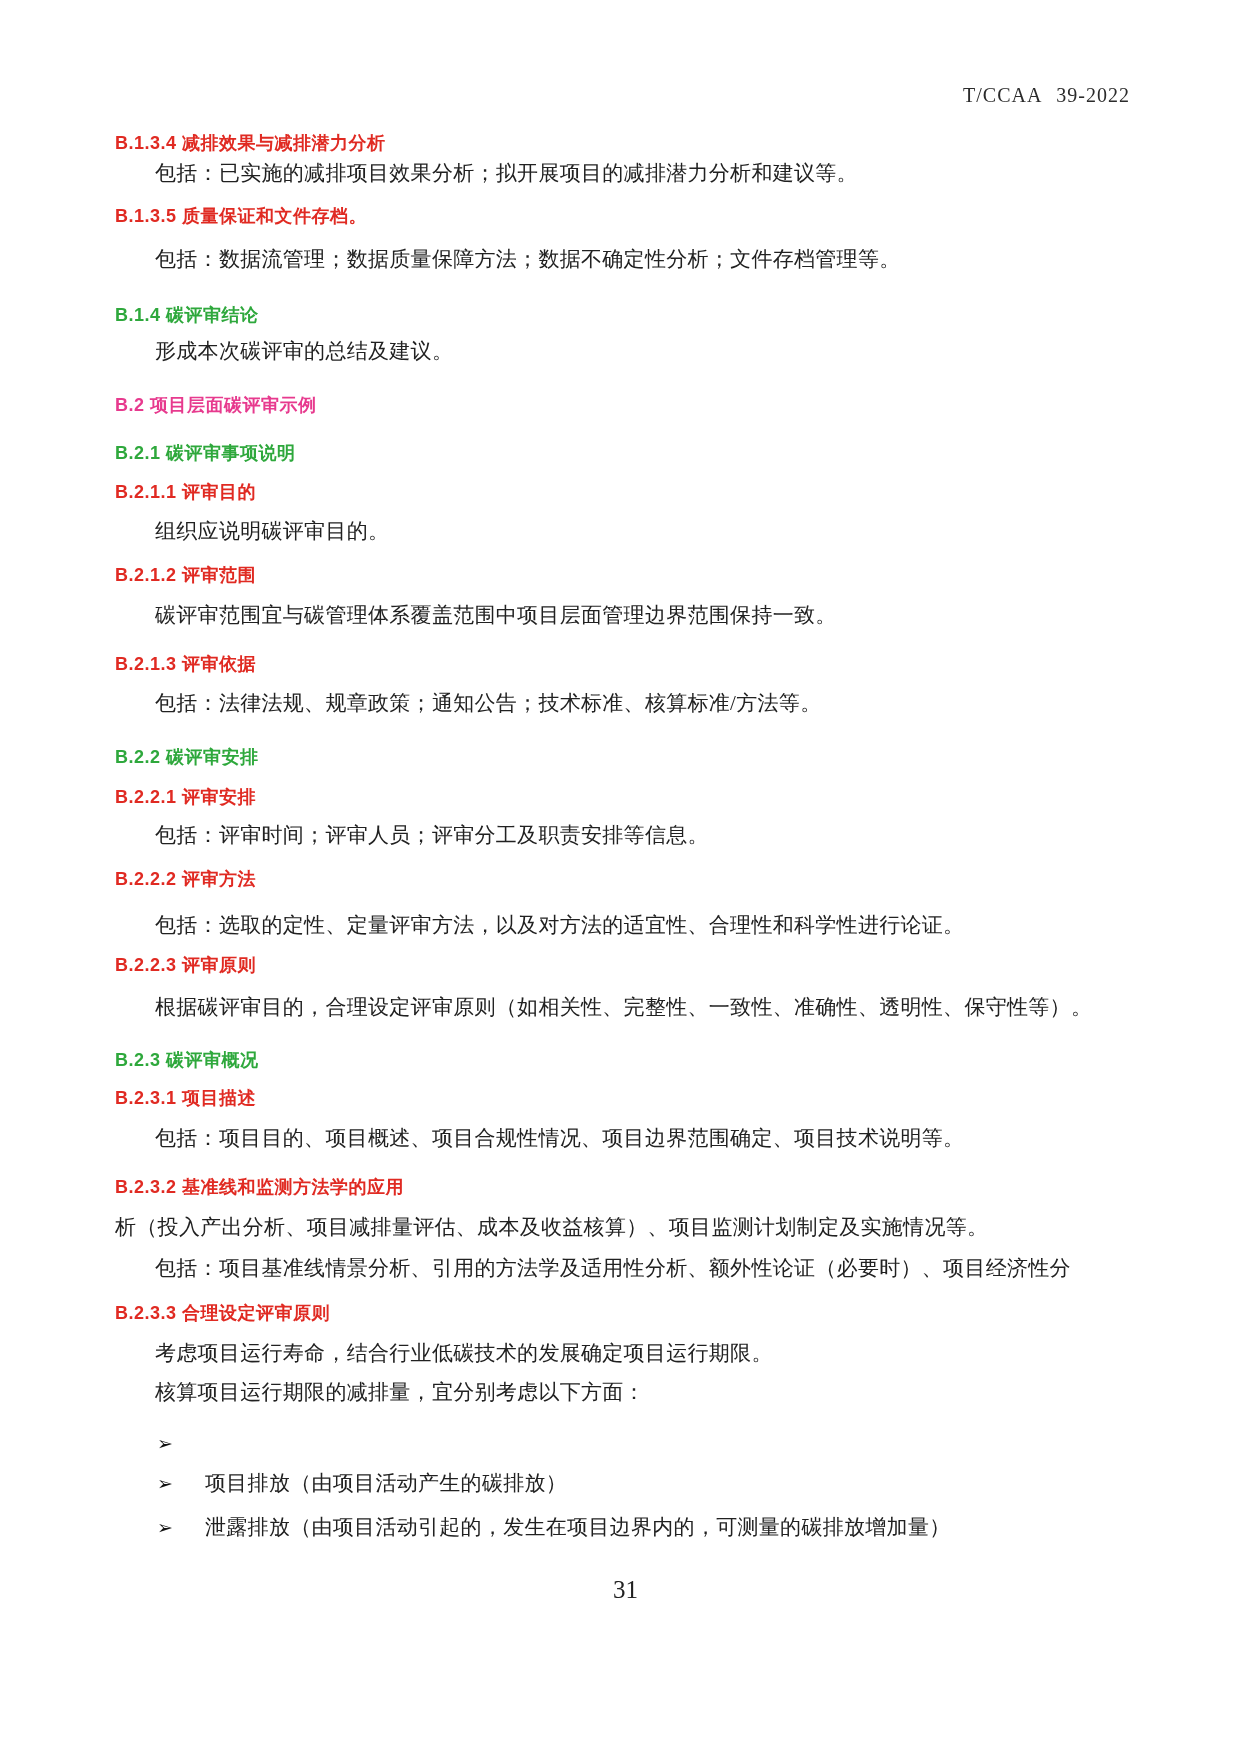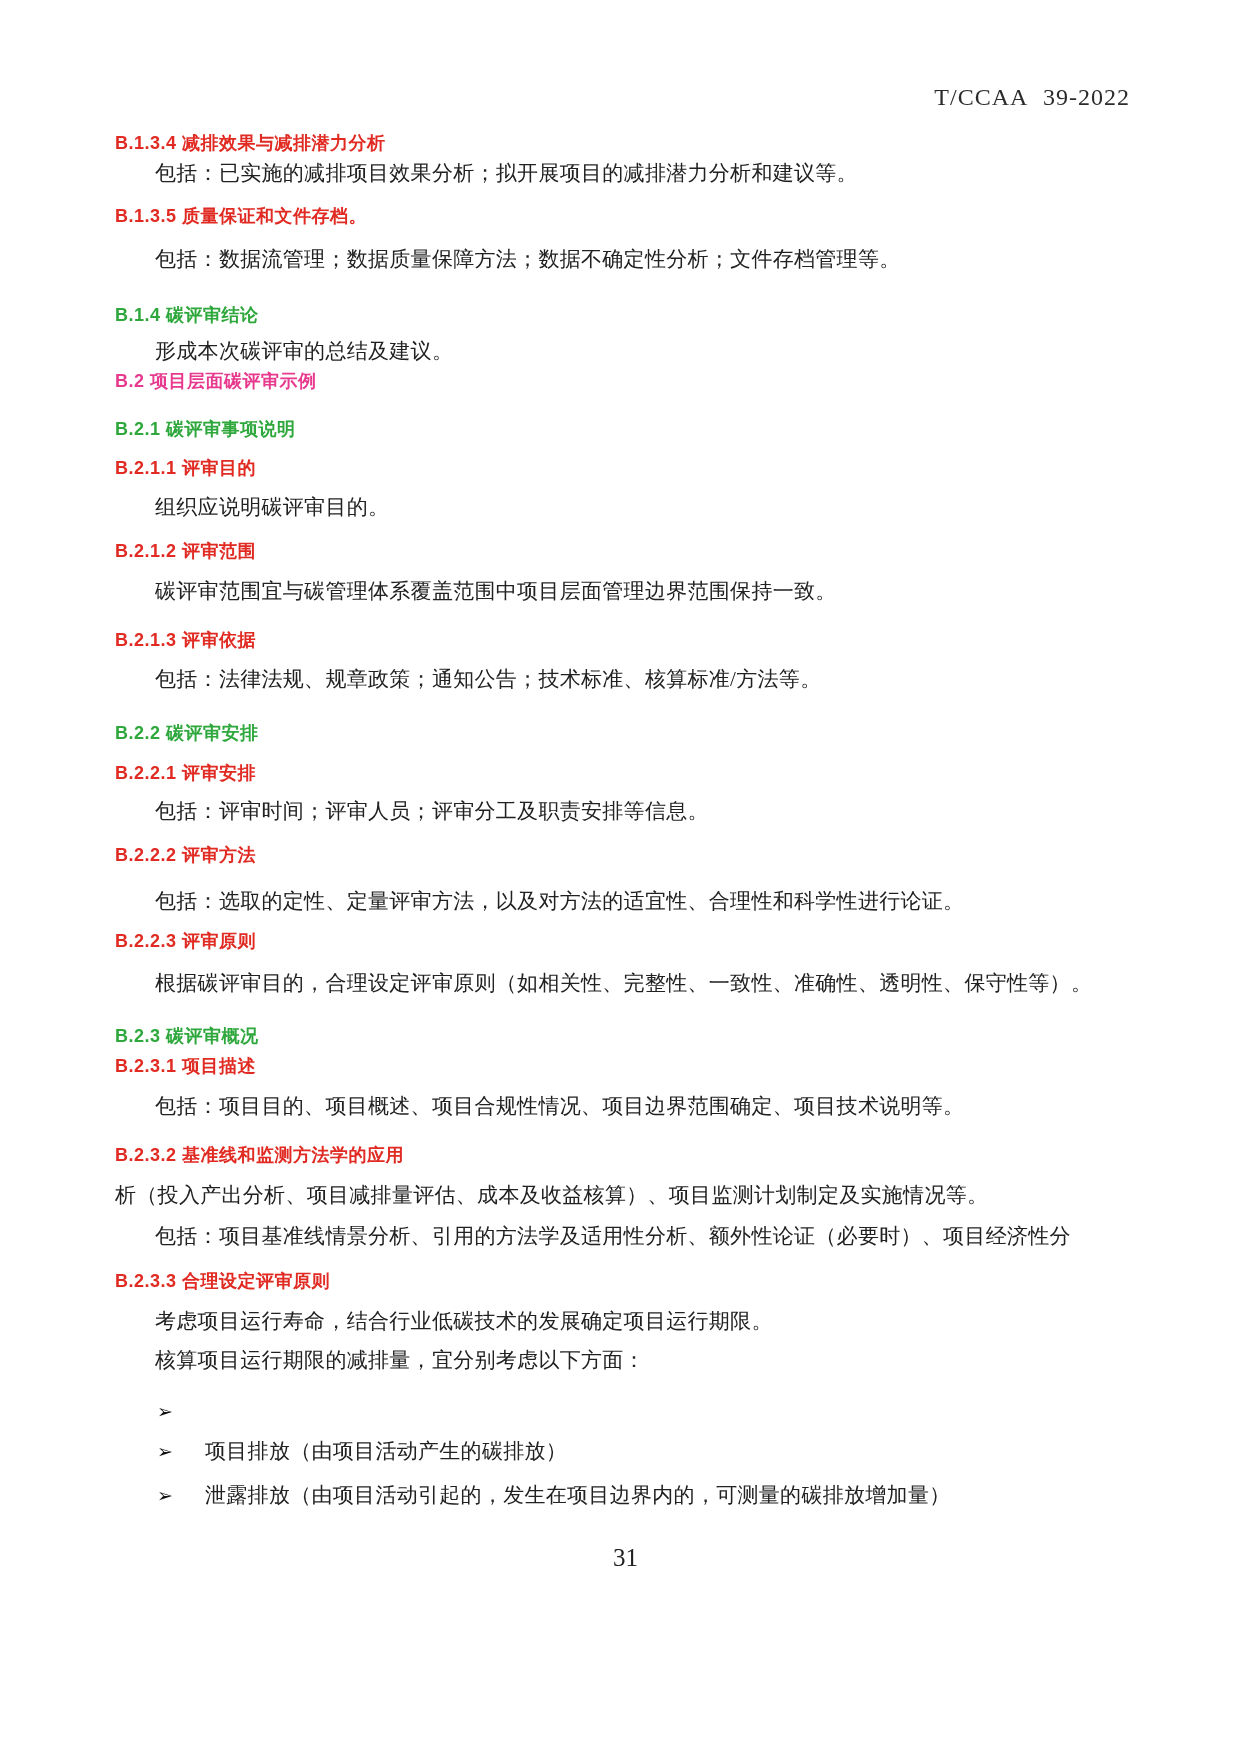--- a/index.html
+++ b/index.html
@@ -7,21 +7,21 @@
     --c-text:#212121; --c-header:#2b2b2b;
   }
   *{margin:0;padding:0;box-sizing:border-box;}
   html,body{background:#ffffff;}
   body{
     width:1241px;height:1755px;position:relative;overflow:hidden;
     font-family:"Liberation Serif",serif;color:var(--c-text);
   }
   .doc-code{
     position:absolute;top:84px;right:111px;
-    font-family:"Liberation Serif",serif;font-size:24px;color:var(--c-header);
+    font-family:"Liberation Serif",serif;font-size:20px;color:var(--c-header);
     letter-spacing:1px;word-spacing:9px;white-space:pre;
   }
   .content{
     padding:128px 105px 0 115px;
   }
   .hd{
     font-family:"Liberation Sans",sans-serif;font-weight:bold;
     font-size:18px;line-height:30px;white-space:nowrap;letter-spacing:0.5px;
   }
   .c-red{color:var(--c-red);}
@@ -50,37 +50,37 @@
 
 <div class="doc-code">T/CCAA 39-2022</div>
 
 <div class="content">
   <div class="hd c-red">B.1.3.4 减排效果与减排潜力分析</div>
   <div class="bp" style="">包括：已实施的减排项目效果分析；拟开展项目的减排潜力分析和建议等。</div>
   <div class="hd c-red" style="margin-top:13px">B.1.3.5 质量保证和文件存档。</div>
   <div class="bp" style="margin-top:13px">包括：数据流管理；数据质量保障方法；数据不确定性分析；文件存档管理等。</div>
   <div class="hd c-green" style="margin-top:26px">B.1.4 碳评审结论</div>
   <div class="bp" style="margin-top:6px">形成本次碳评审的总结及建议。</div>
-  <div class="hd c-magenta" style="">B.2 项目层面碳评审示例</div>
+  <div class="hd c-magenta" style="margin-top:24px">B.2 项目层面碳评审示例</div>
   <div class="hd c-green" style="margin-top:18px">B.2.1 碳评审事项说明</div>
   <div class="hd c-red" style="margin-top:9px">B.2.1.1 评审目的</div>
   <div class="bp" style="margin-top:9px">组织应说明碳评审目的。</div>
   <div class="hd c-red" style="margin-top:14px">B.2.1.2 评审范围</div>
   <div class="bp" style="margin-top:10px">碳评审范围宜与碳管理体系覆盖范围中项目层面管理边界范围保持一致。</div>
   <div class="hd c-red" style="margin-top:19px">B.2.1.3 评审依据</div>
   <div class="bp" style="margin-top:9px">包括：法律法规、规章政策；通知公告；技术标准、核算标准/方法等。</div>
   <div class="hd c-green" style="margin-top:24px">B.2.2 碳评审安排</div>
   <div class="hd c-red" style="margin-top:10px">B.2.2.1 评审安排</div>
   <div class="bp" style="margin-top:8px">包括：评审时间；评审人员；评审分工及职责安排等信息。</div>
   <div class="hd c-red" style="margin-top:14px">B.2.2.2 评审方法</div>
   <div class="bp" style="margin-top:16px">包括：选取的定性、定量评审方法，以及对方法的适宜性、合理性和科学性进行论证。</div>
   <div class="hd c-red" style="margin-top:10px">B.2.2.3 评审原则</div>
   <div class="bp" style="margin-top:12px">根据碳评审目的，合理设定评审原则（如相关性、完整性、一致性、准确性、透明性、保守性等）。</div>
   <div class="hd c-green" style="margin-top:23px">B.2.3 碳评审概况</div>
-  <div class="hd c-red" style="">B.2.3.1 项目描述</div>
+  <div class="hd c-red" style="margin-top:8px">B.2.3.1 项目描述</div>
   <div class="bp" style="margin-top:10px">包括：项目目的、项目概述、项目合规性情况、项目边界范围确定、项目技术说明等。</div>
   <div class="hd c-red" style="margin-top:19px">B.2.3.2 基准线和监测方法学的应用</div>
   <div class="bp bp-cont" style="margin-top:10px">析（投入产出分析、项目减排量评估、成本及收益核算）、项目监测计划制定及实施情况等。</div>
   <div class="bp" style="margin-top:11px">包括：项目基准线情景分析、引用的方法学及适用性分析、额外性论证（必要时）、项目经济性分</div>
   <div class="hd c-red" style="margin-top:15px">B.2.3.3 合理设定评审原则</div>
   <div class="bp" style="margin-top:10px">考虑项目运行寿命，结合行业低碳技术的发展确定项目运行期限。</div>
   <div class="bp" style="margin-top:9px">核算项目运行期限的减排量，宜分别考虑以下方面：</div>
   <div class="bullet" style="margin-top:21px">
     <span class="arrow">➢</span>
   </div>

